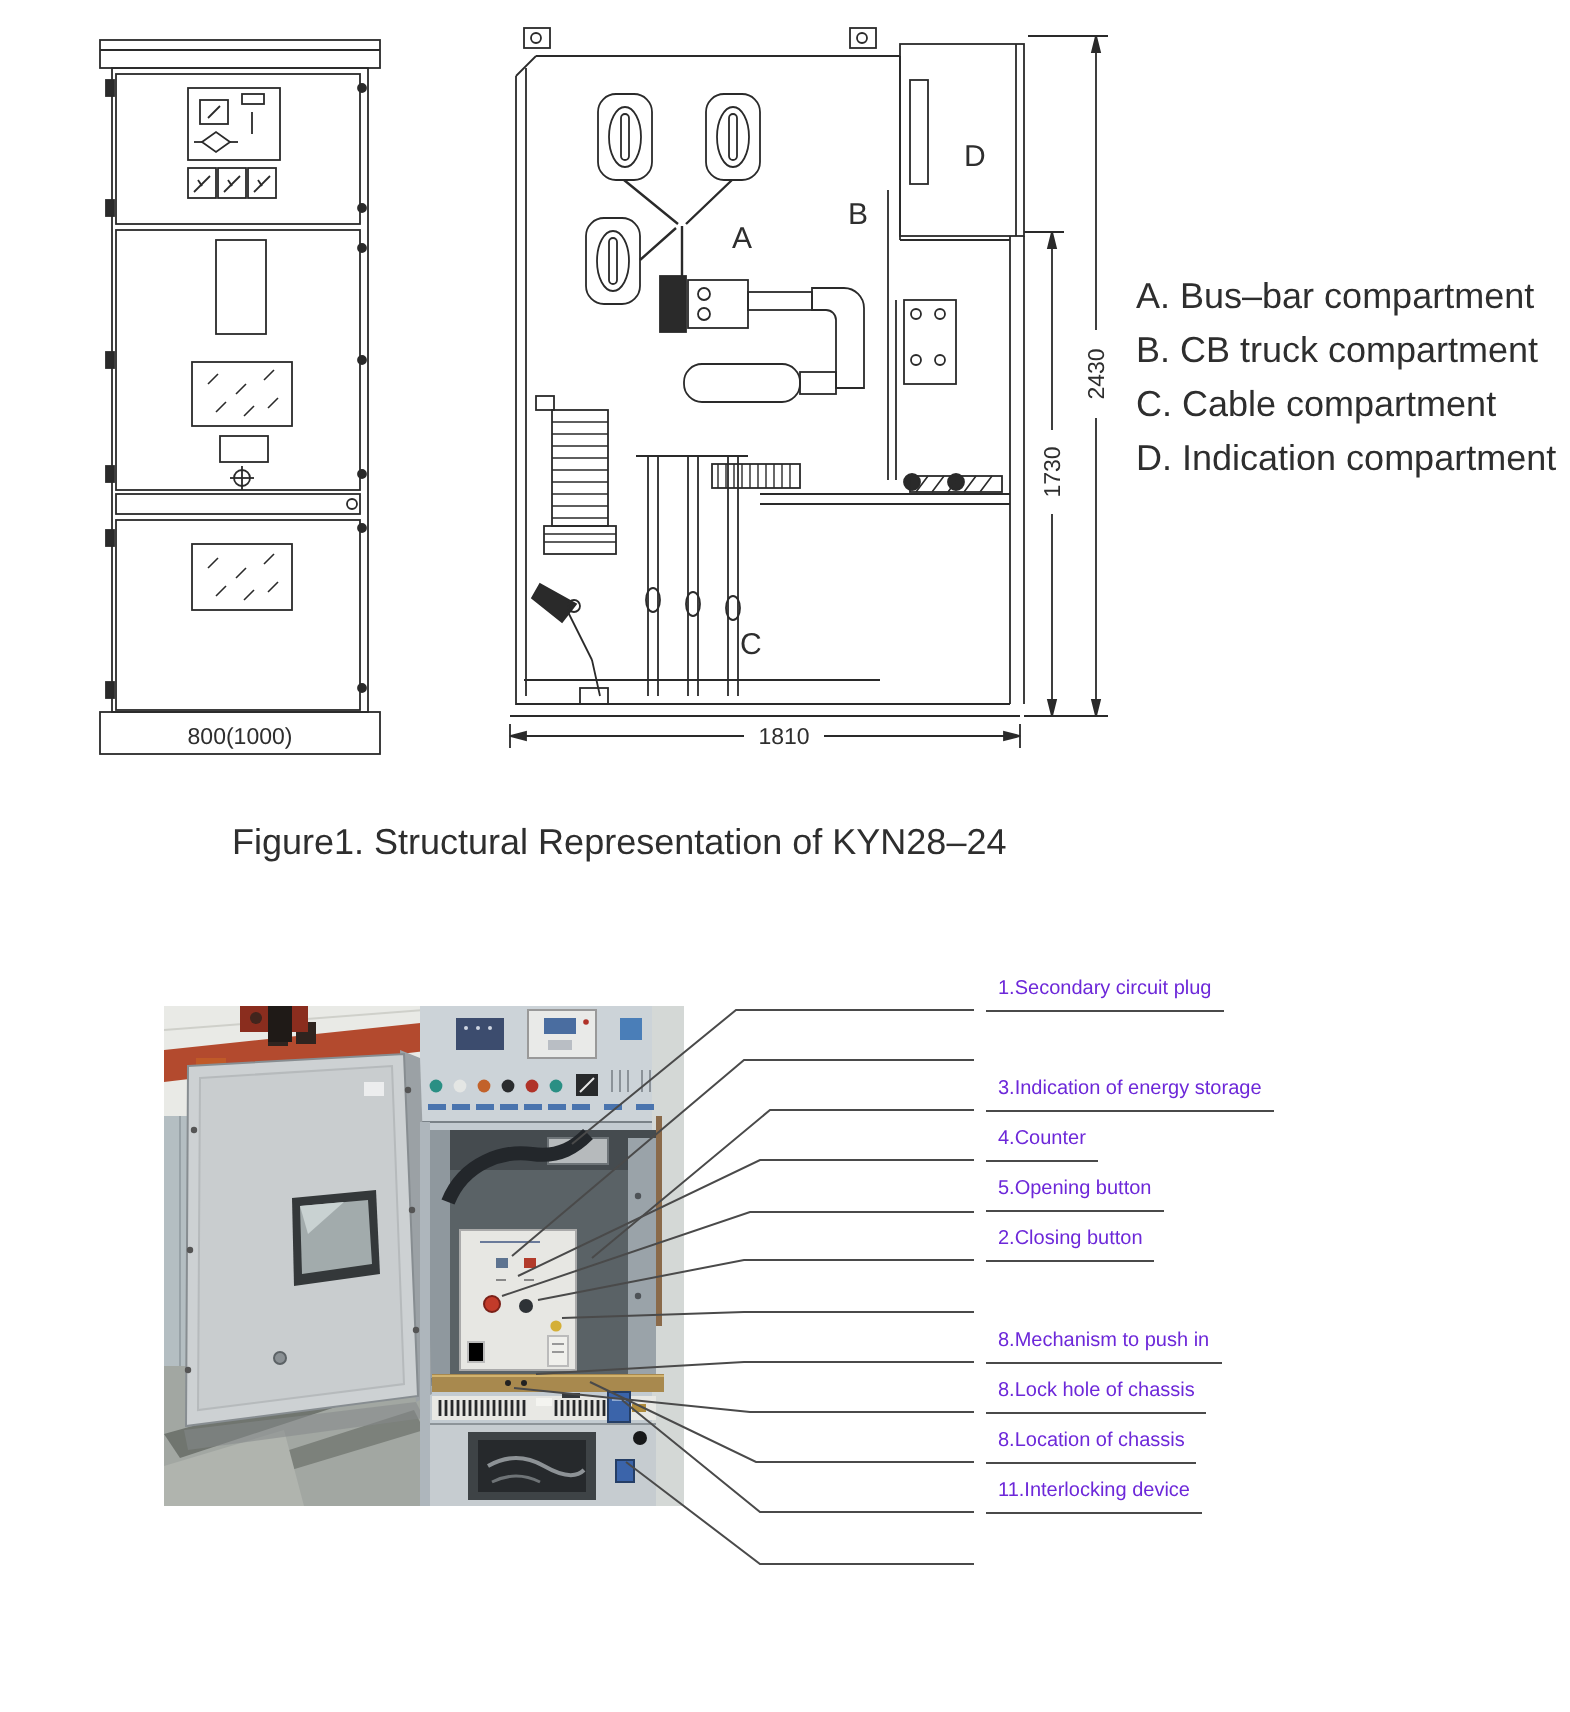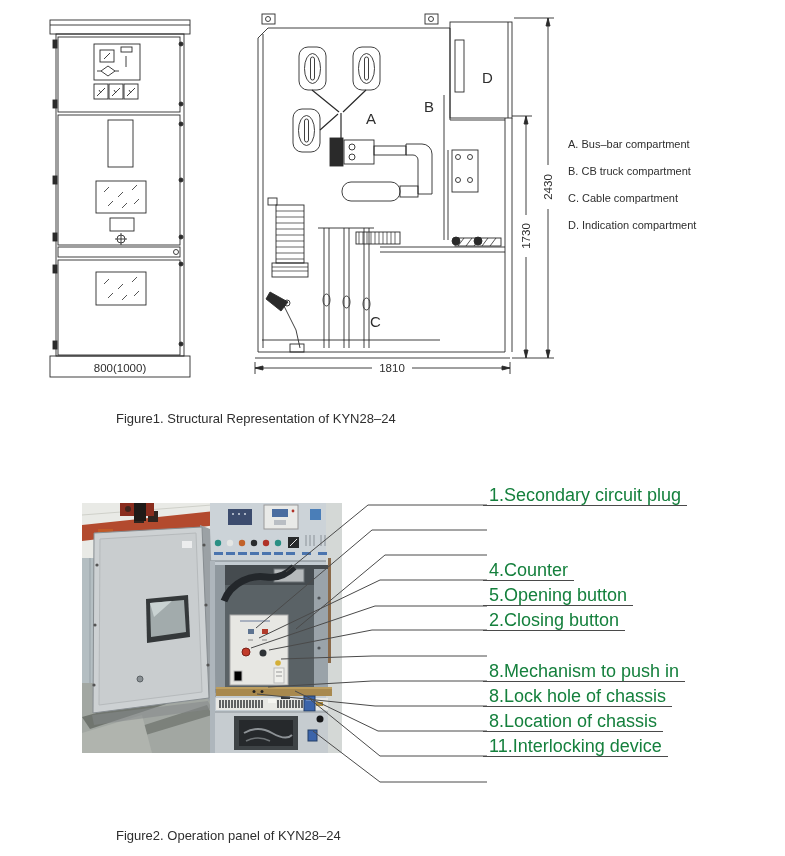--- a/index.html
+++ b/index.html
@@ -2,24 +2,24 @@
 <html><head>
 <meta charset="utf-8">
 <style>
   html,body{margin:0;padding:0;background:#ffffff;}
   .page{
     position:relative;width:785px;height:856px;background:#ffffff;overflow:hidden;
     font-family:"Liberation Sans", sans-serif;color:#2e2e2e;
   }
   .abs{position:absolute;}
   svg text{font-family:"Liberation Sans", sans-serif;fill:#2e2e2e;}
-  .caption{position:absolute;font-size:13px;color:#2e2e2e;white-space:nowrap;}
-  .legend-line{position:absolute;left:568px;font-size:11px;color:#2e2e2e;white-space:nowrap;}
+  .caption{position:absolute;font-size:18px;color:#2e2e2e;white-space:nowrap;}
+  .legend-line{position:absolute;left:568px;font-size:18px;color:#2e2e2e;white-space:nowrap;}
   .callout{
-    position:absolute;left:483px;font-size:18px;color:#15803d;white-space:nowrap;
+    position:absolute;left:493px;font-size:10px;color:#6d28d9;white-space:nowrap;
     border-bottom:1px solid #4a4a4a;padding:0 6px 3px 6px;display:inline-block;line-height:14px;
   }
   .leaders{position:absolute;left:0;top:0;pointer-events:none;}
 </style>
 </head>
 <body>
 
 <div class="page">
 
   <svg class="abs" style="left:0;top:0" width="785" height="460" viewBox="0 0 785 460">
@@ -414,23 +414,23 @@
       <polyline points="281,659 372,656 487,656"></polyline>
       <polyline points="268,687 372,681 487,681"></polyline>
       <polyline points="257,694 375,706 487,706"></polyline>
       <polyline points="295,691 378,731 487,731"></polyline>
       <polyline points="311,700 380,756 487,756"></polyline>
       <polyline points="313,731 380,782 487,782"></polyline>
     </g>
   </svg>
 
   <div class="callout" style="top:488px">1.Secondary circuit plug</div>
+  <div class="callout" style="top:538px">3.Indication of energy storage</div>
   <div class="callout" style="top:563px">4.Counter</div>
   <div class="callout" style="top:588px">5.Opening button</div>
   <div class="callout" style="top:613px">2.Closing button</div>
   <div class="callout" style="top:664px">8.Mechanism to push in</div>
   <div class="callout" style="top:689px">8.Lock hole of chassis</div>
   <div class="callout" style="top:714px">8.Location of chassis</div>
   <div class="callout" style="top:739px">11.Interlocking device</div>
 
-  <div class="caption" style="left:116px;top:828px">Figure2. Operation panel of KYN28–24</div>
 
 </div>
 
 </body></html>

